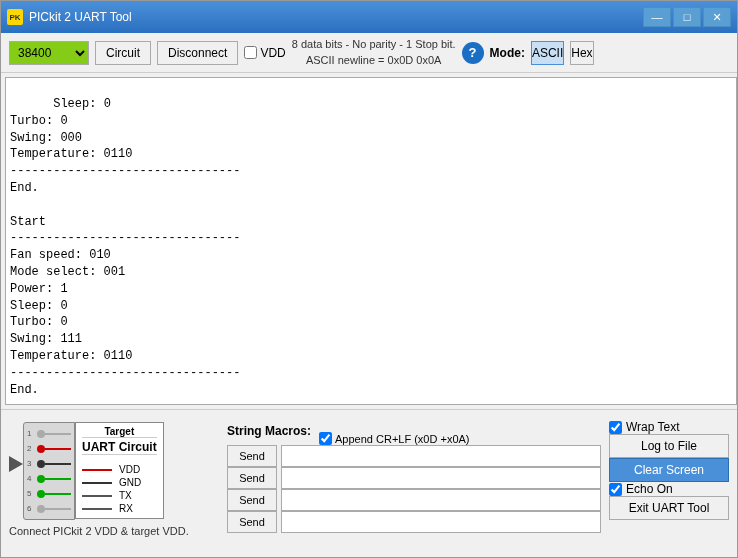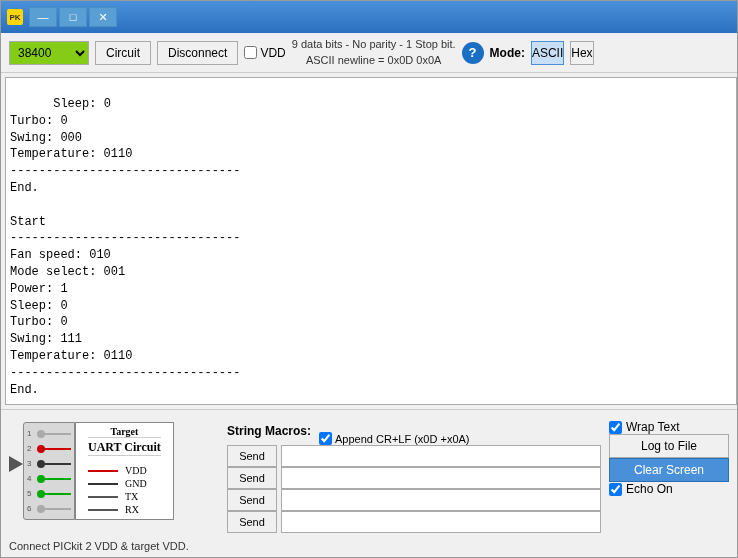--- a/index.html
+++ b/index.html
@@ -174,21 +174,21 @@
       display: flex;
       align-items: center;
       gap: 4px;
       height: 13px;
       font-size: 10px;
     }
 
     .diagram-caption {
       font-size: 11px;
       color: #333;
-      margin-top: 20px;
+      margin-top: 5px;
     }
 
     .macros-panel {
       flex: 1;
       display: flex;
       flex-direction: column;
       gap: 0;
     }
 
     .macros-header {
@@ -306,20 +306,21 @@
   </style>
 </head>
 <body>
 
 <div class="window">
 
   <div class="title-bar">
     <div class="title-bar-icon">
       <span style="font-size:8px;font-weight:bold;">PK</span>
     </div>
+    <span class="title-text">PICkit 2 UART Tool</span>
     <div class="title-buttons">
       <button class="title-btn">—</button>
       <button class="title-btn">□</button>
       <button class="title-btn close">✕</button>
     </div>
   </div>
 
   <div class="toolbar">
     <select class="baud-select">
       <option>38400</option>
@@ -328,21 +329,21 @@
       <option>57600</option>
       <option>115200</option>
     </select>
     <button class="toolbar-btn">Circuit</button>
     <button class="toolbar-btn">Disconnect</button>
     <label class="vdd-check">
       <input type="checkbox" style="">
       <span>VDD</span>
     </label>
     <div class="info-text">
-      <div>9 data bits - No parity - 1 Stop bit.</div>
+      <div>8 data bits - No parity - 1 Stop bit.</div>
       <div>ASCII newline = 0x0D 0x0A</div>
     </div>
     <div class="help-icon">?</div>
     <span class="mode-label">Mode:</span>
     <button class="mode-btn active">ASCII</button>
     <button class="mode-btn">Hex</button>
   </div>
 
   <div class="main-content">
     <div class="terminal-area">
@@ -402,21 +403,21 @@
             <div class="pw-dot" style="background:#00aa00;"></div>
             <div class="pw-line" style="background:#00aa00;"></div>
           </div>
           <div class="pin-wire-row">
             <span class="pw-num">6</span>
             <div class="pw-dot" style="background:#aaa;"></div>
             <div class="pw-line" style="background:#aaa;"></div>
           </div>
         </div>
 
-        <div style="border:1px solid #888;background:white;padding:3px 12px;margin-top:6px;min-width:80px;font-family:Liberation Serif, serif;">
+        <div style="border:1px solid #888;background:white;padding:3px 6px;margin-top:6px;min-width:80px;">
           <div style="font-weight:bold;font-size:10px;text-align:center;border-bottom:1px solid #ccc;margin-bottom:2px;">
             <span>Target</span>
           </div>
           <div style="font-weight:bold;font-size:12px;text-align:center;border-bottom:1px solid #ccc;margin-bottom:8px;">
             <span>UART Circuit</span>
           </div>
           <div class="circuit-line">
             <div style="height:2px;width:30px;background:#cc0000;"></div>
             <span style="font-size:10px;margin-left:3px;">VDD</span>
           </div>
@@ -467,16 +468,17 @@
       <label class="wrap-check">
         <input type="checkbox" checked="" style="">
         <span>Wrap Text</span>
       </label>
       <button class="right-btn">Log to File</button>
       <button class="right-btn active">Clear Screen</button>
       <label class="echo-check">
         <input type="checkbox" checked="" style="">
         <span>Echo On</span>
       </label>
+      <button class="right-btn">Exit UART Tool</button>
     </div>
 
   </div>
 </div>
 
 </body></html>

